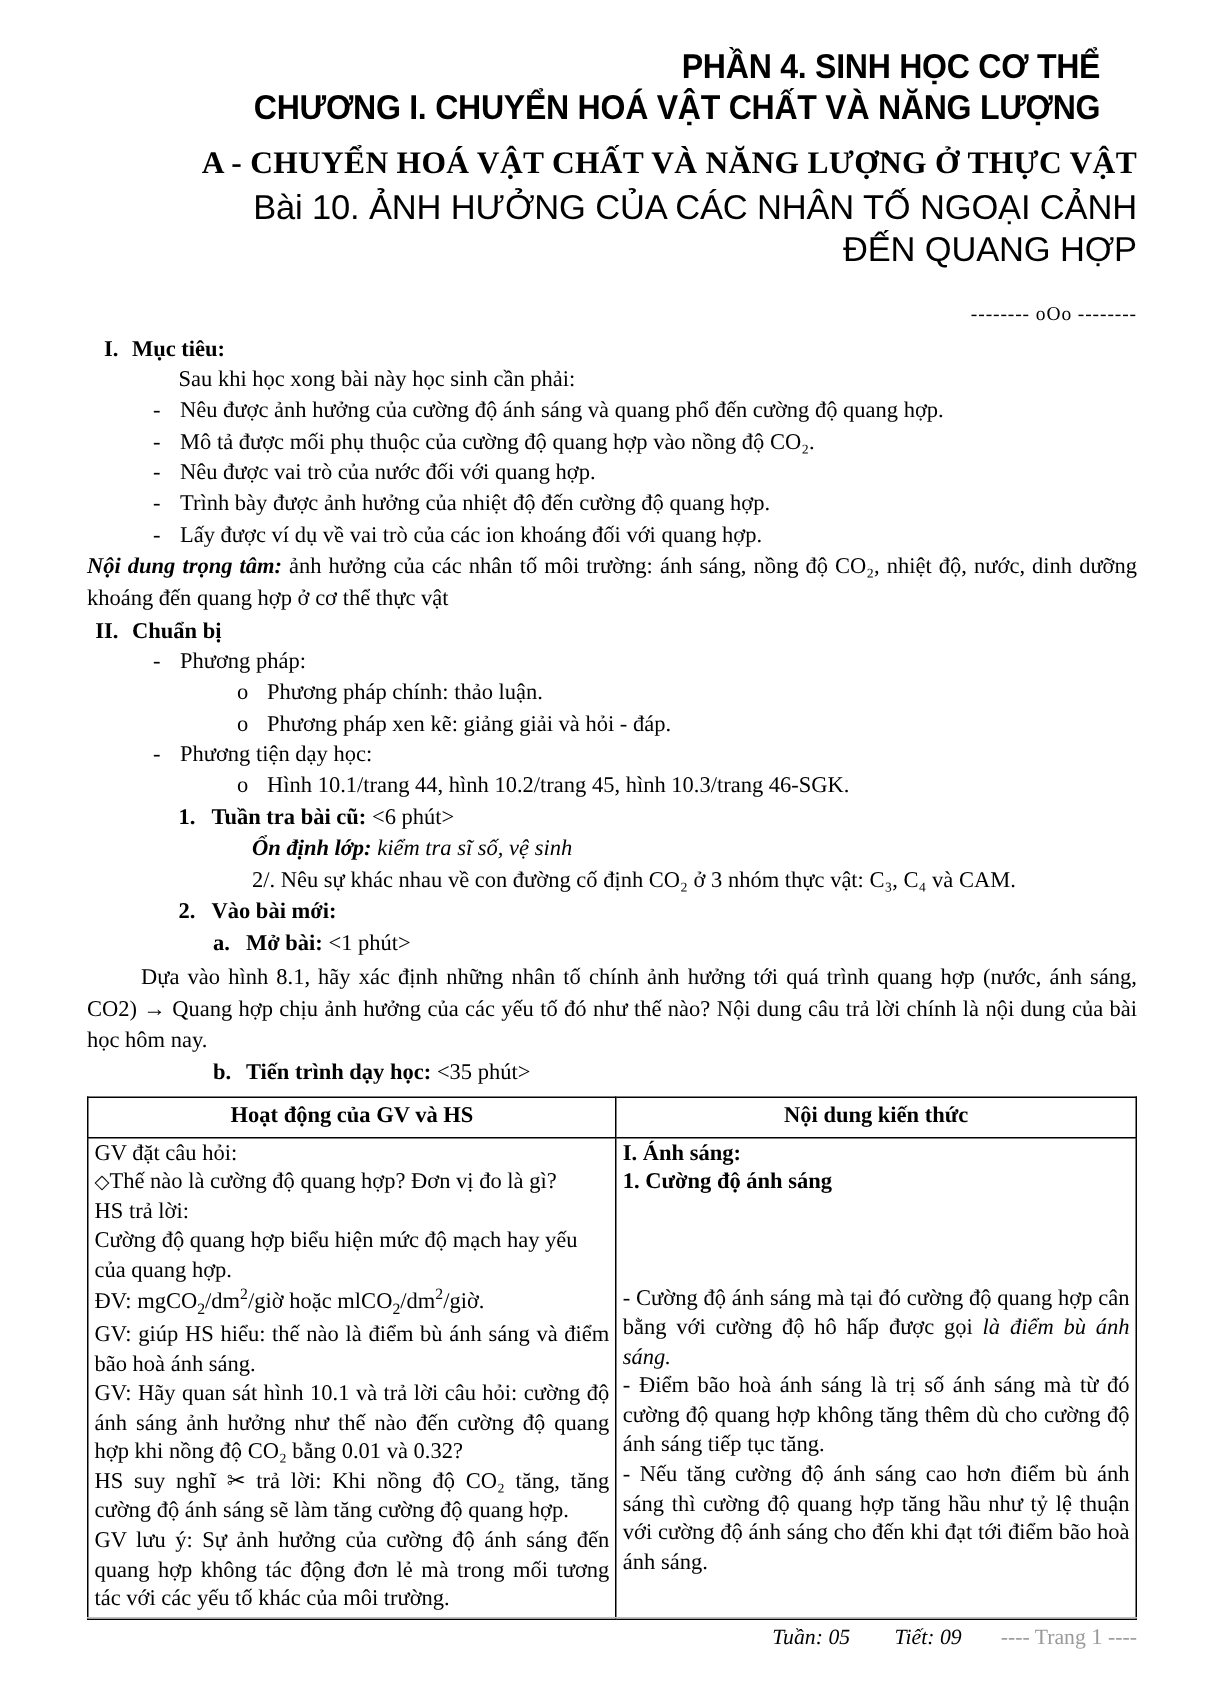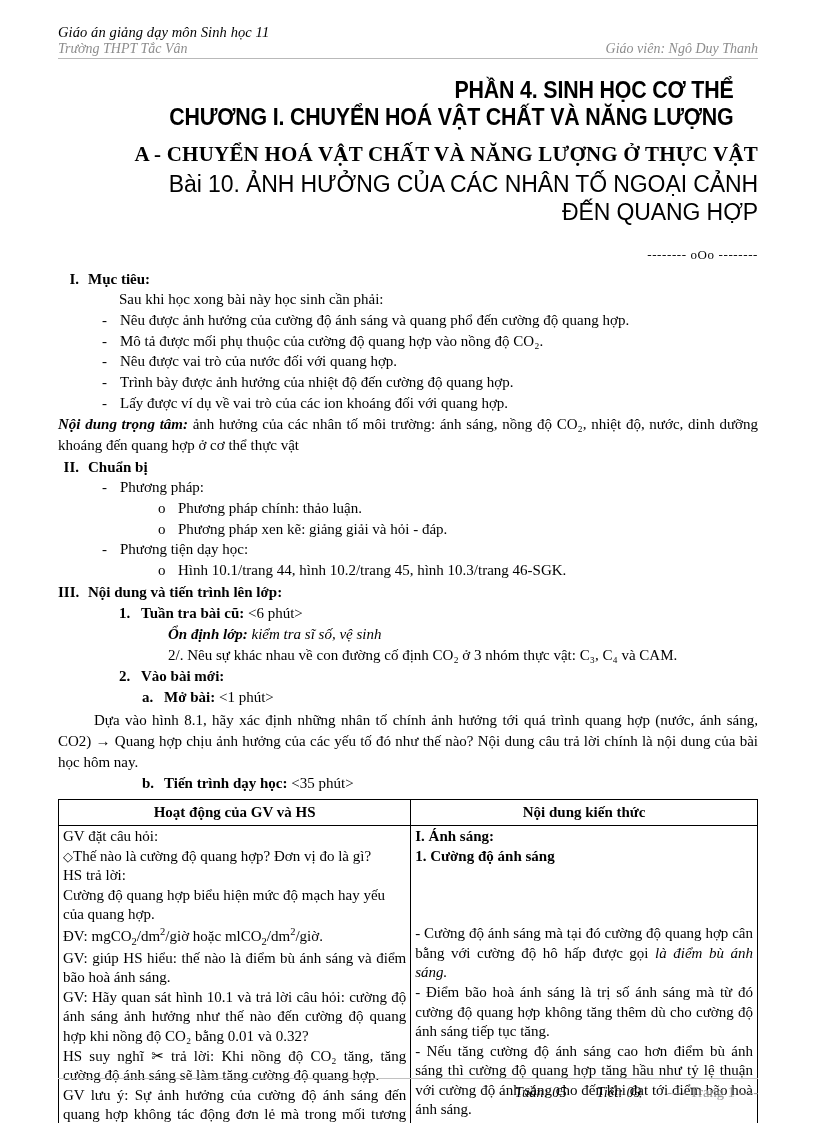--- a/index.html
+++ b/index.html
@@ -246,28 +246,20 @@
     font-style: normal;
     font-family: "Liberation Serif", "DejaVu Serif", serif;
   }
   .ftr-right .pg { font-size: 15px; }
 </style>
 </head>
 <body>
 
 <div class="page">
 
-  <div class="doc-header">
-    <div class="hdr-line1">Giáo án giảng dạy môn Sinh học 11</div>
-    <div class="hdr-line2">
-      <span>Trường THPT Tắc Vân</span>
-      <span>Giáo viên: Ngô Duy Thanh</span>
-    </div>
-    <div class="hdr-rule"></div>
-  </div>
 
   <div class="title-block">
     <div class="t-part">PHẦN 4. SINH HỌC CƠ THỂ</div>
     <div class="t-chapter">CHƯƠNG I. CHUYỂN HOÁ VẬT CHẤT VÀ NĂNG LƯỢNG</div>
     <div class="t-sectionA">A - CHUYỂN HOÁ VẬT CHẤT VÀ NĂNG LƯỢNG Ở THỰC VẬT</div>
     <div class="t-lesson1">Bài 10. ẢNH HƯỞNG CỦA CÁC NHÂN TỐ NGOẠI CẢNH</div>
     <div class="t-lesson2">ĐẾN QUANG HỢP</div>
     <div class="t-orn">-------- oOo --------</div>
   </div>
 
@@ -324,24 +316,20 @@
 
     <div class="dash-item">
       <span class="dash-mark">-</span>
       <span class="dash-body">Phương tiện dạy học:</span>
     </div>
     <div class="circ-item">
       <span class="circ-mark">o</span>
       <span class="dash-body">Hình 10.1/trang 44, hình 10.2/trang 45, hình 10.3/trang 46-SGK.</span>
     </div>
 
-    <div class="rn-head">
-      <span class="rn-num">III.</span>
-      <span class="rn-txt">Nội dung và tiến trình lên lớp:</span>
-    </div>
 
     <div class="lvl2">
       <span class="lvl2-num">1.</span>
       <span>Tuần tra bài cũ:</span>
       <span class="norm">&nbsp;</span>
       <span class="norm">&lt;6 phút&gt;</span>
     </div>
 
     <div class="stab">
       <b><i>Ổn định lớp:</i></b><span class="it"> kiểm tra sĩ số, vệ sinh</span>

